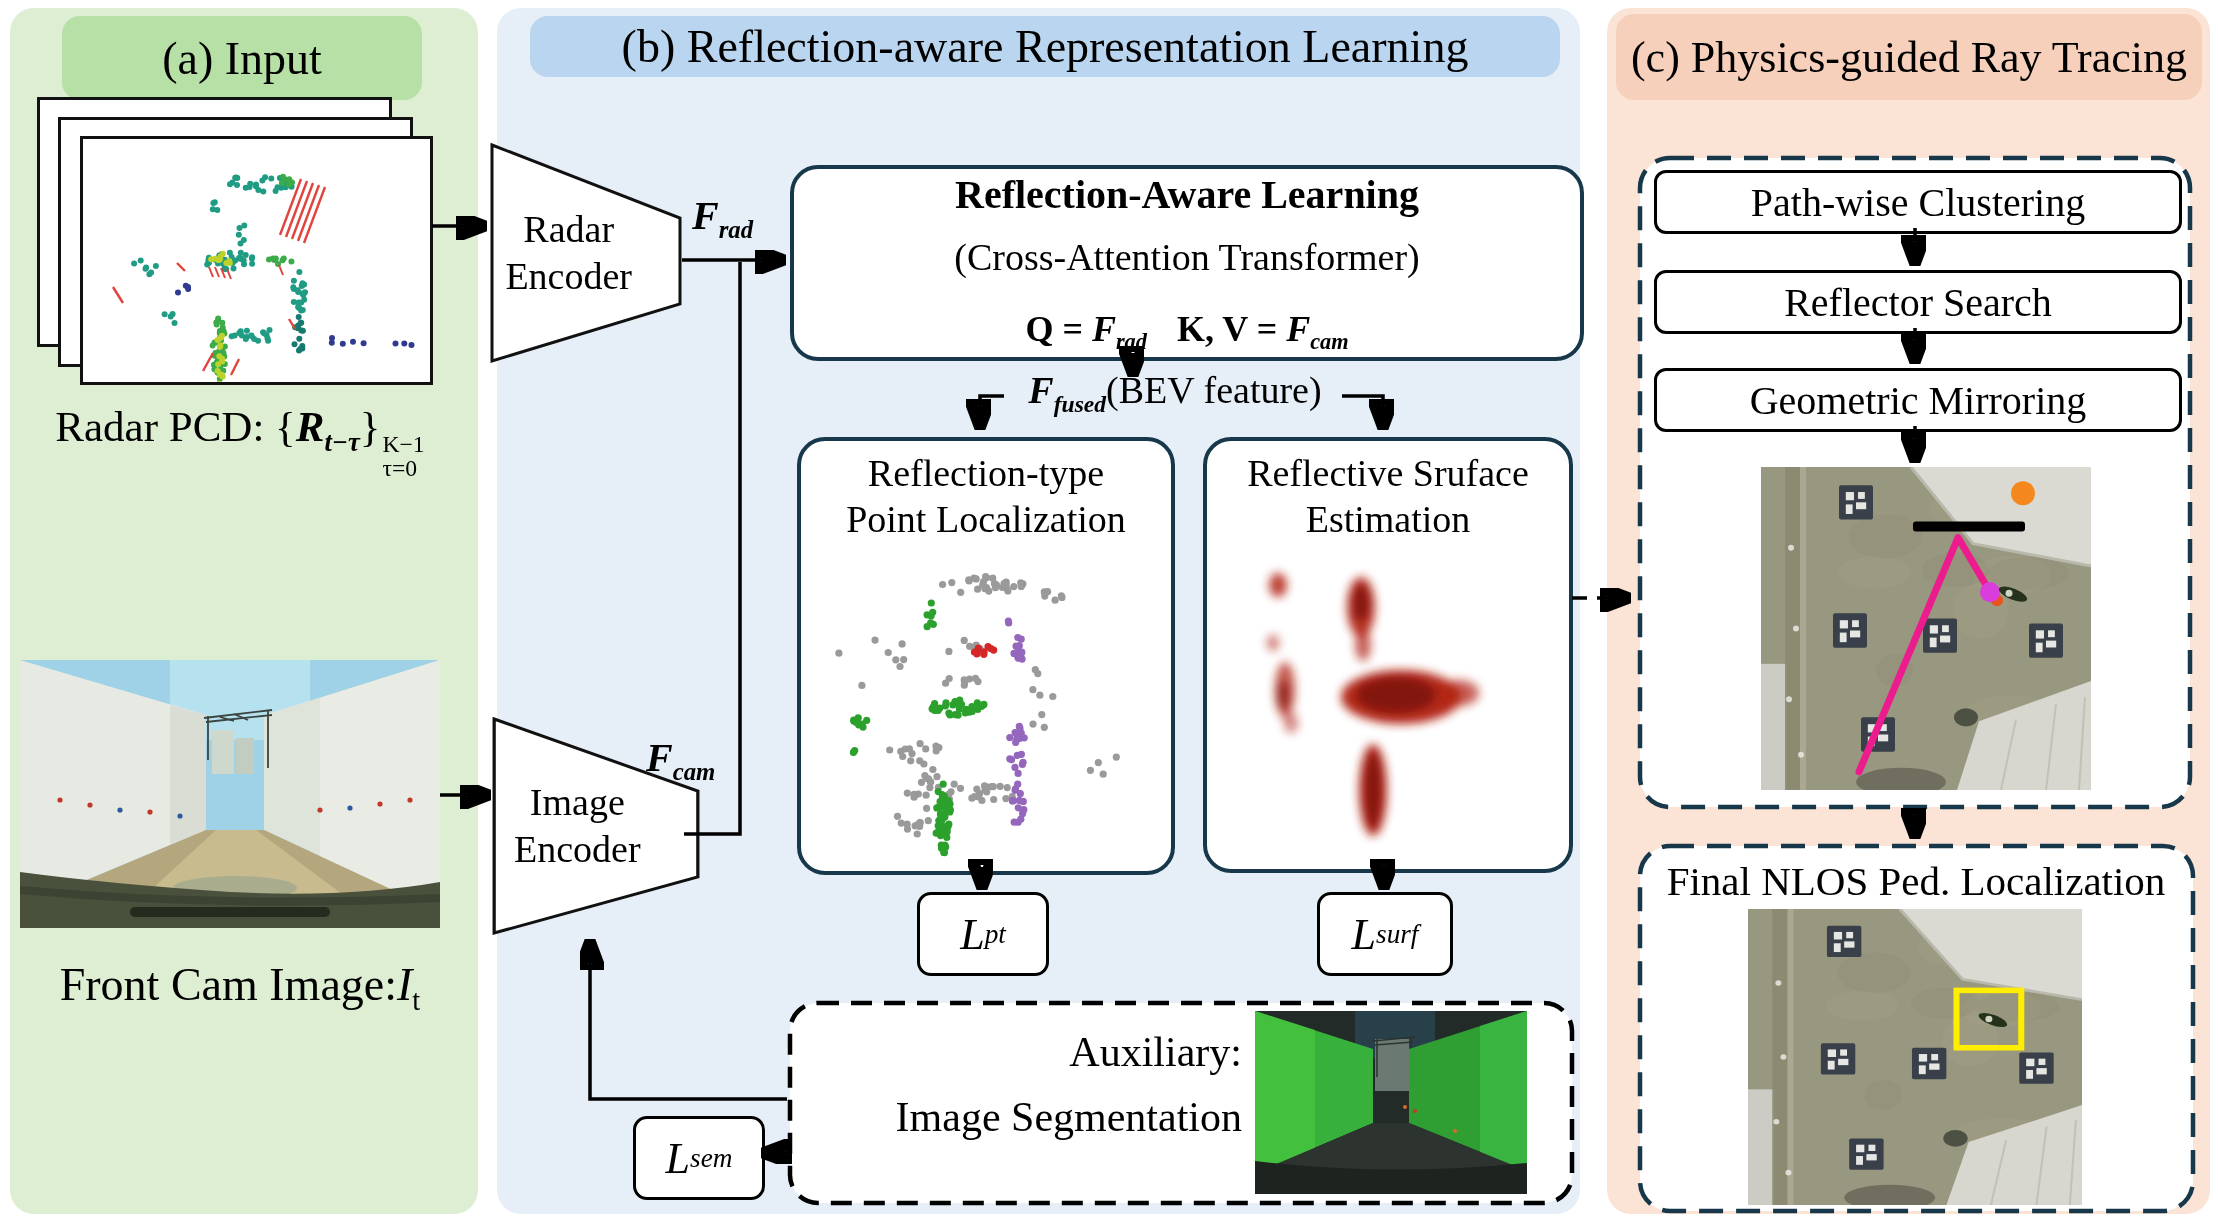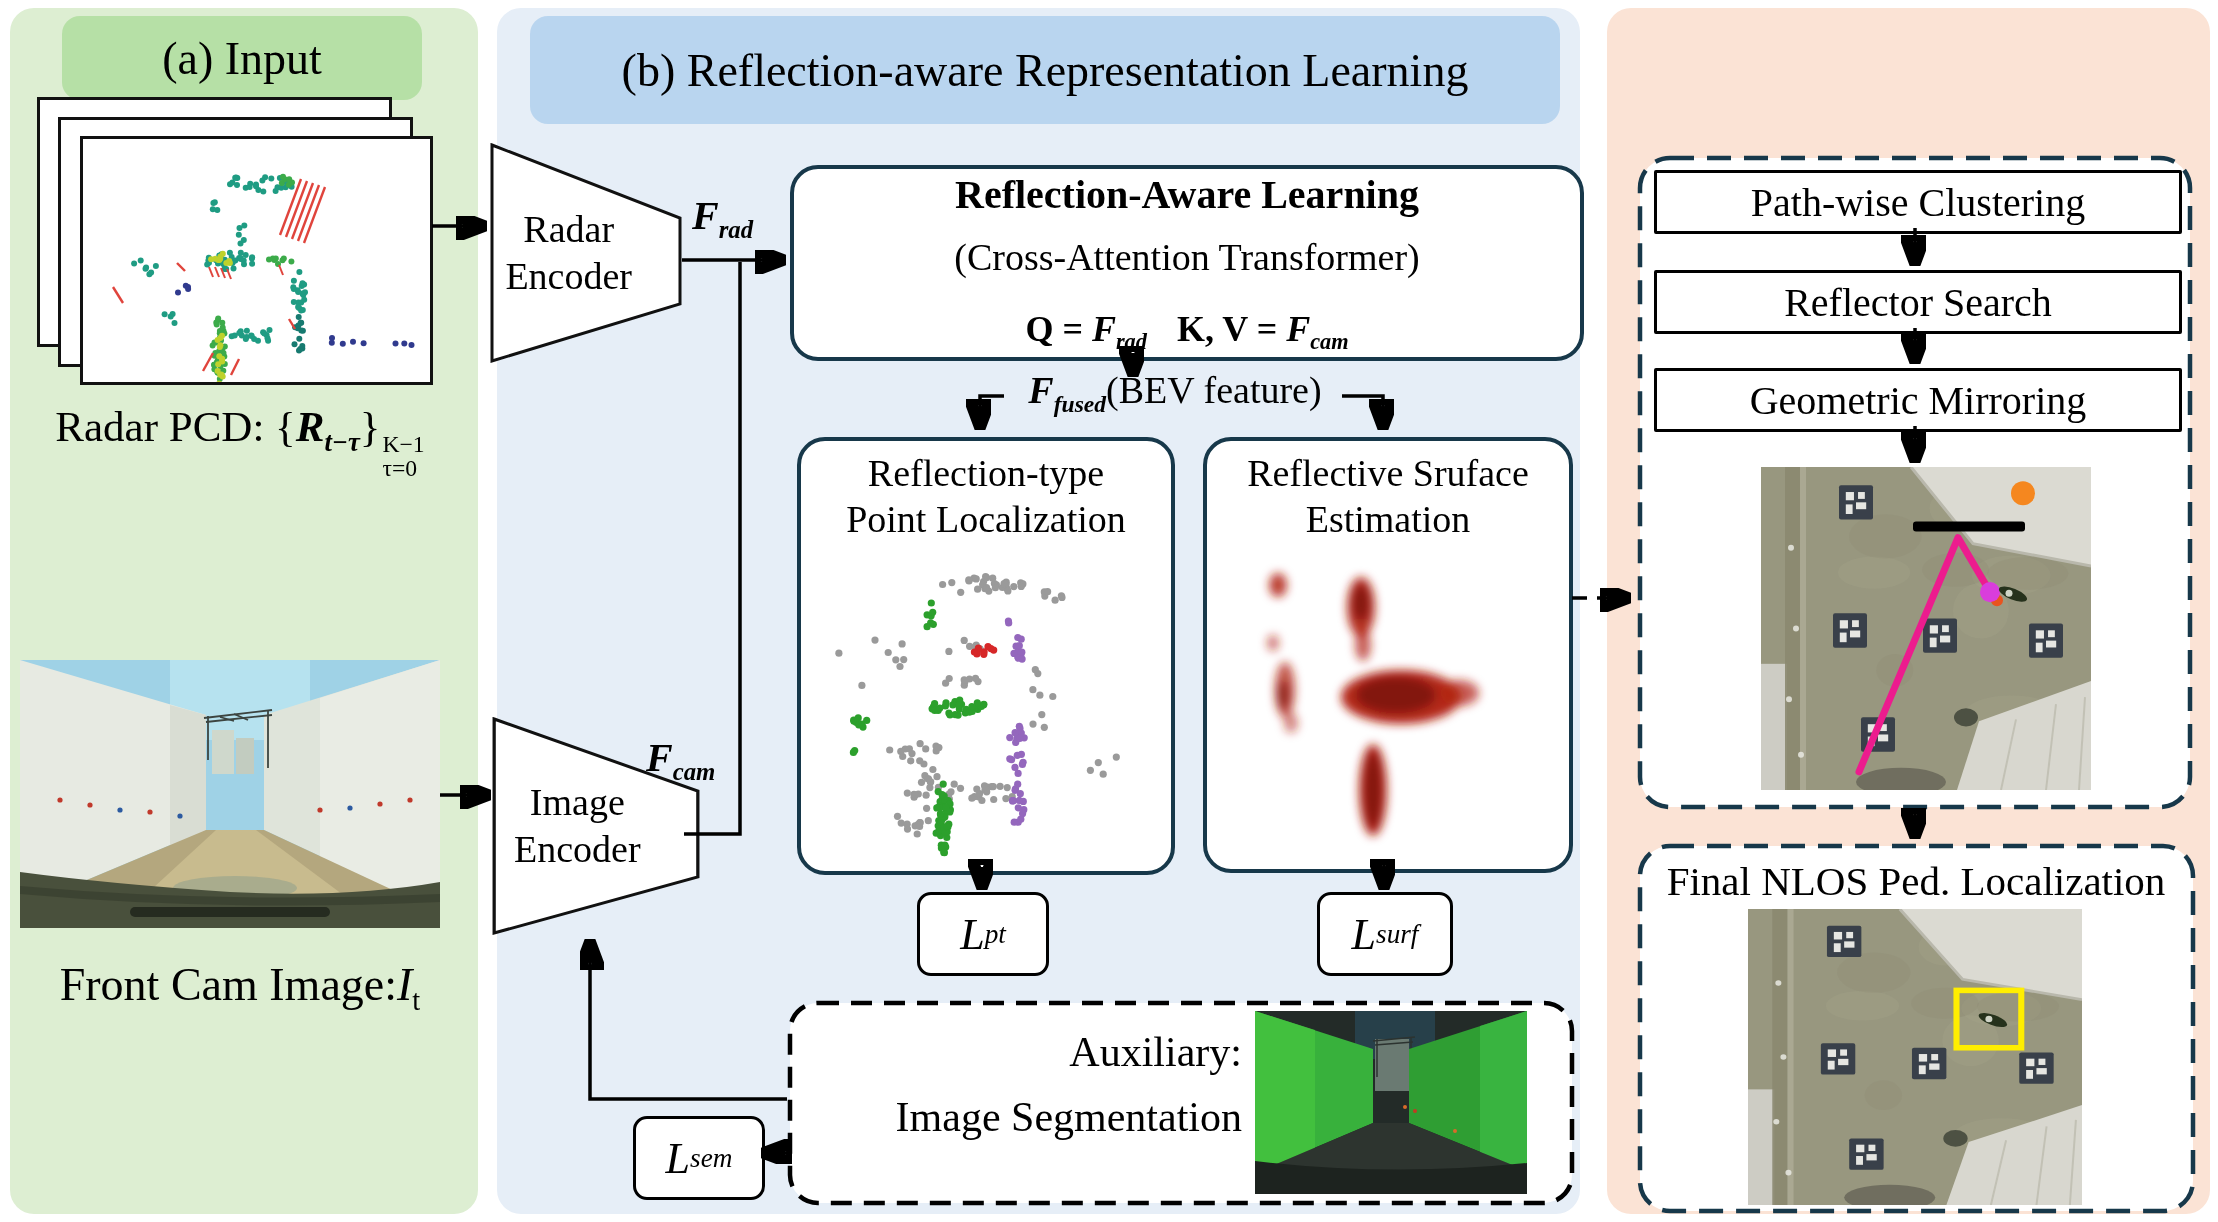--- a/index.html
+++ b/index.html
@@ -5,21 +5,21 @@
   html,body{margin:0;padding:0;background:#ffffff;}
   body{font-family:"Liberation Serif","DejaVu Serif",serif;color:#000;}
   #stage{position:relative;width:2218px;height:1222px;background:#fff;overflow:hidden;}
   .panel{position:absolute;border-radius:24px;}
   #panel-a{left:10px;top:8px;width:468px;height:1206px;background:#ddeed2;}
   #panel-b{left:497px;top:8px;width:1083px;height:1206px;background:#e6eef7;}
   #panel-c{left:1607px;top:8px;width:603px;height:1206px;background:#fbe3d5;}
   .hdr{position:absolute;display:flex;align-items:center;justify-content:center;
        border-radius:18px;font-size:46px;white-space:nowrap;}
   #hdr-a{left:62px;top:16px;width:360px;height:84px;background:#b6e0a6;}
-  #hdr-b{left:530px;top:16px;width:1030px;height:108px;background:#b9d5ef;}
+  #hdr-b{left:530px;top:16px;width:1030px;height:61px;background:#b9d5ef;}
   #hdr-c{left:1616px;top:14px;width:586px;height:86px;background:#f7d0bb;font-size:44px;}
   .frame{position:absolute;background:#fff;border:3px solid #111;}
   #pcd-f-back{left:37px;top:97px;width:349px;height:244px;}
   #pcd-f-mid{left:58px;top:117px;width:349px;height:244px;}
   #pcd-f-front{left:80px;top:136px;width:347px;height:243px;}
   #pcd-f-front svg{position:absolute;left:0;top:0;width:100%;height:100%;}
   .caption{position:absolute;text-align:center;font-size:43px;white-space:nowrap;}
   #radar-caption{left:25px;top:402px;width:430px;}
   #cam-caption{left:25px;top:958px;width:430px;font-size:46px;}
   #cam-svg{position:absolute;left:20px;top:660px;width:420px;height:268px;}
@@ -59,21 +59,21 @@
   #lsurf-box{left:1317px;top:892px;width:130px;height:78px;}
   #lsem-box{left:633px;top:1116px;width:126px;height:78px;}
   .dashbox{position:absolute;}
   .dashbox > svg.dashrect{position:absolute;left:0;top:0;width:100%;height:100%;}
   #aux-box{left:787px;top:1000px;width:788px;height:206px;}
   .aux-text{position:absolute;left:15px;top:20px;width:440px;text-align:right;
             font-size:42px;line-height:1.55;}
   #segimg-svg{position:absolute;left:468px;top:11px;width:272px;height:183px;}
   #dash1{left:1637px;top:155px;width:556px;height:655px;}
   #dash2{left:1637px;top:843px;width:559px;height:371px;}
-  .sbox{position:absolute;background:#fff;border:3.5px solid #000;border-radius:2px;
+  .sbox{position:absolute;background:#fff;border:3.5px solid #000;border-radius:12px;
         display:flex;align-items:center;justify-content:center;font-size:40px;white-space:nowrap;}
   #step-0{left:17px;top:15px;width:522px;height:58px;}
   #step-1{left:17px;top:115px;width:522px;height:58px;}
   #step-2{left:17px;top:213px;width:522px;height:58px;}
   #aerial1{position:absolute;left:124px;top:312px;width:330px;height:323px;}
   #final-title{position:absolute;left:8px;top:14px;width:542px;text-align:center;font-size:41px;white-space:nowrap;}
   #aerial2{position:absolute;left:111px;top:66px;width:334px;height:296px;}
   #connectors{position:absolute;left:0;top:0;width:2218px;height:1222px;pointer-events:none;z-index:50;}
   #connectors path, #connectors polyline{fill:none;stroke:#000;stroke-width:3.5;}
   #connectors path.dashed{stroke-dasharray:15 10;}
@@ -82,20 +82,21 @@
 <body>
 
 <div id="stage">
 
   <section class="panel" id="panel-a"></section>
   <section class="panel" id="panel-b"></section>
   <section class="panel" id="panel-c"></section>
 
   <div class="hdr" id="hdr-a">(a) Input</div>
   <div class="hdr" id="hdr-b">(b) Reflection-aware Representation Learning</div>
+  <div class="hdr" id="hdr-c">(c) Physics-guided Ray Tracing</div>
 
   <div class="frame" id="pcd-f-back"></div>
   <div class="frame" id="pcd-f-mid"></div>
   <div class="frame" id="pcd-f-front">
     <svg id="radar-svg" viewBox="0 0 347 243">
         <circle cx="180.3" cy="52.6" r="3" fill="#1f9c83"></circle>
         <circle cx="153.1" cy="38.4" r="3" fill="#1f9c83"></circle>
         <circle cx="208.0" cy="46.5" r="3" fill="#1f9c83"></circle>
         <circle cx="173.0" cy="45.6" r="3" fill="#1f9c83"></circle>
         <circle cx="208.6" cy="47.7" r="3" fill="#1f9c83"></circle>

